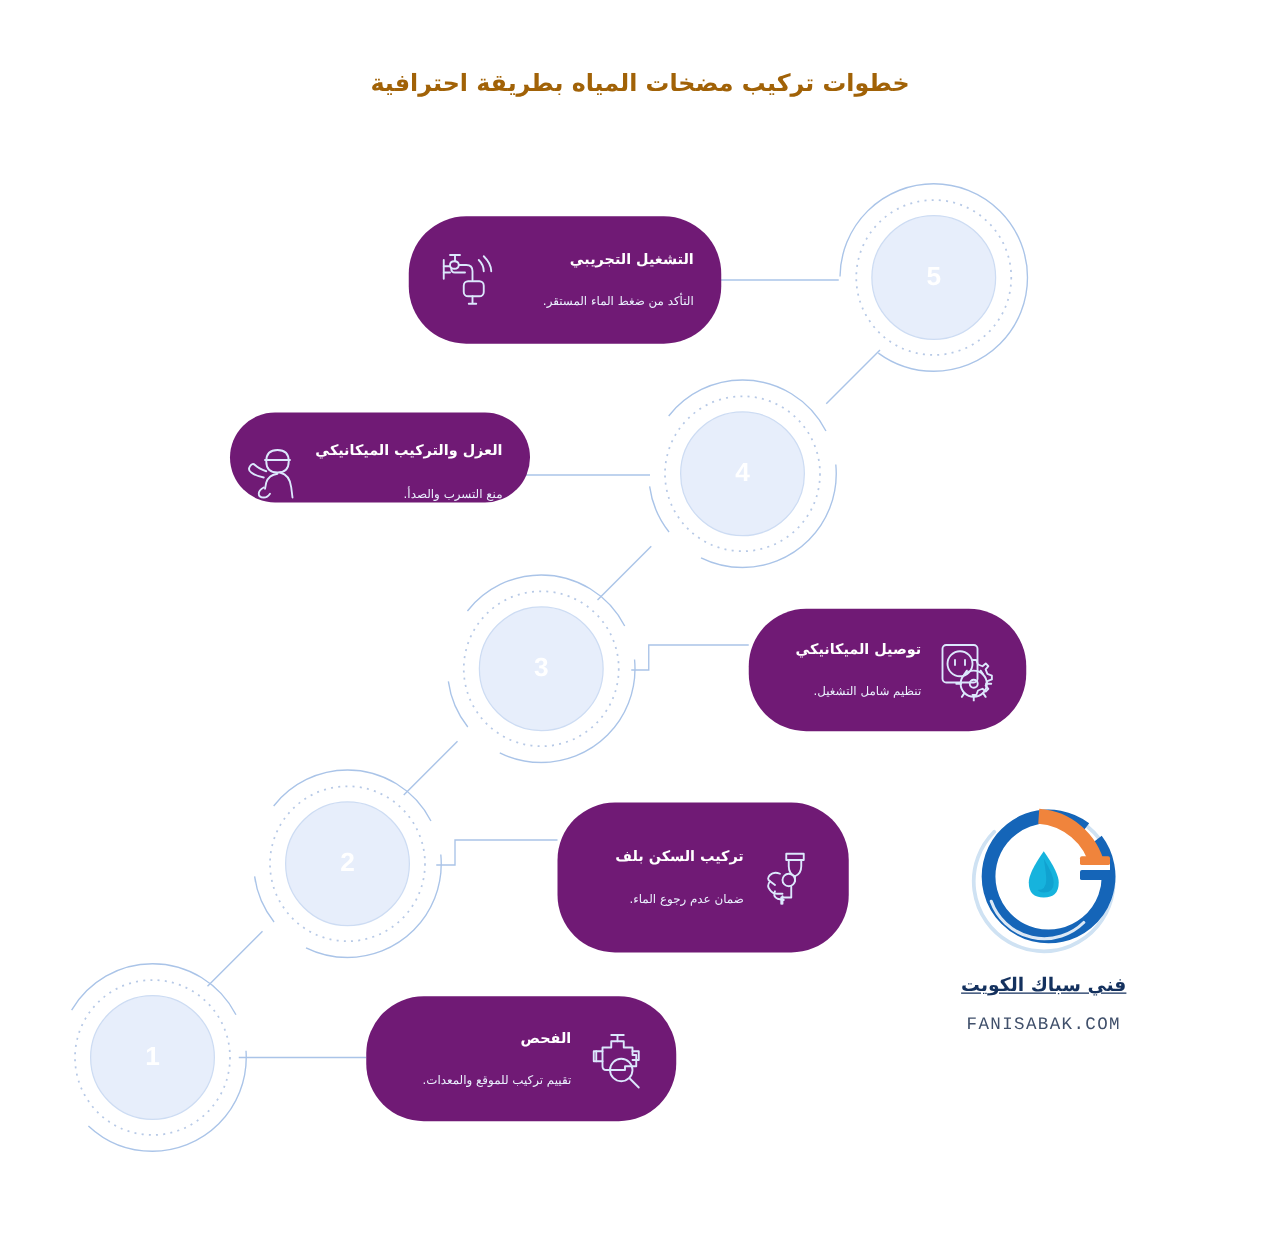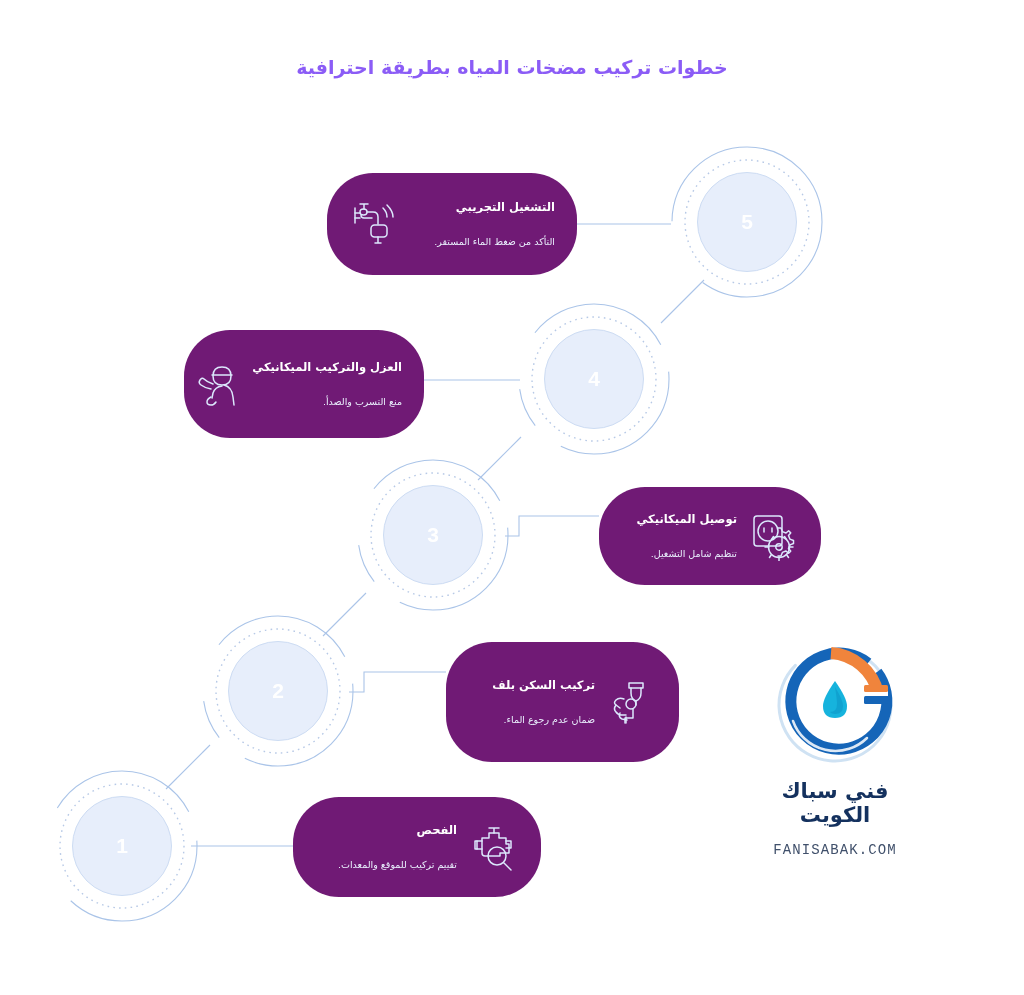--- a/index.html
+++ b/index.html
@@ -21,21 +21,21 @@
     height: 995px;
   }
 
   
   #page-title {
     position: absolute;
     top: 56px;
     left: 0;
     width: 1024px;
     text-align: center;
-    color: #8b5cf6;
+    color: #a16207;
     font-size: 19px;
     font-weight: bold;
     letter-spacing: 0.2px;
     direction: rtl;
   }
 
   
   #connectors {
     position: absolute;
     top: 0;
@@ -136,24 +136,25 @@
   }
   #logo-mark {
     width: 140px;
     height: 140px;
     margin: 0 auto;
     display: block;
   }
   #logo-name {
     margin-top: 4px;
     color: #14315e;
-    font-size: 21px;
+    font-size: 15px;
     font-weight: bold;
     direction: rtl;
     letter-spacing: 0.5px;
+    text-decoration: underline;
   }
   #logo-url {
     margin-top: 15px;
     color: #40506b;
     font-size: 14px;
     letter-spacing: 1.1px;
     font-family: Liberation Mono, monospace;
     direction: ltr;
   }
 </style>
@@ -226,21 +227,21 @@
 
   <div class="step-node" style="left:518px; top:303px;">
     <svg class="ring-svg" viewBox="0 0 152 152" xmlns="http://www.w3.org/2000/svg">
       <circle cx="76" cy="76" r="75" fill="none" stroke="#aac4e8" stroke-width="1.1" stroke-dasharray="150 28 160 33 40 60" stroke-dashoffset="186"></circle>
       <circle cx="76" cy="76" r="62" fill="none" stroke="#b7c9e6" stroke-width="1.4" stroke-dasharray="1.6 4.2"></circle>
     </svg>
     <div class="inner-disc"></div>
     <div class="node-num">4</div>
   </div>
 
-  <div class="step-card" style="left:184px; top:330px; width:240px; height:108px;">
+  <div class="step-card" style="left:184px; top:330px; width:240px; height:72px;align-items:flex-end;">
     <div class="card-text">
       <div class="card-title">العزل والتركيب الميكانيكي</div>
       <div class="card-sub">منع التسرب والصدأ.</div>
     </div>
     <div class="card-icon">
       <svg viewBox="0 0 50 50" xmlns="http://www.w3.org/2000/svg" fill="none" stroke="#dce8fd" stroke-width="1.5" stroke-linecap="round" stroke-linejoin="round">
 
         <path d="M28 8 q9 0 9 9 q0 9 -9 9 q-9 0 -9 -9 q0 -9 9 -9 Z"></path>
         <path d="M18 16 L38 16"></path>
 

